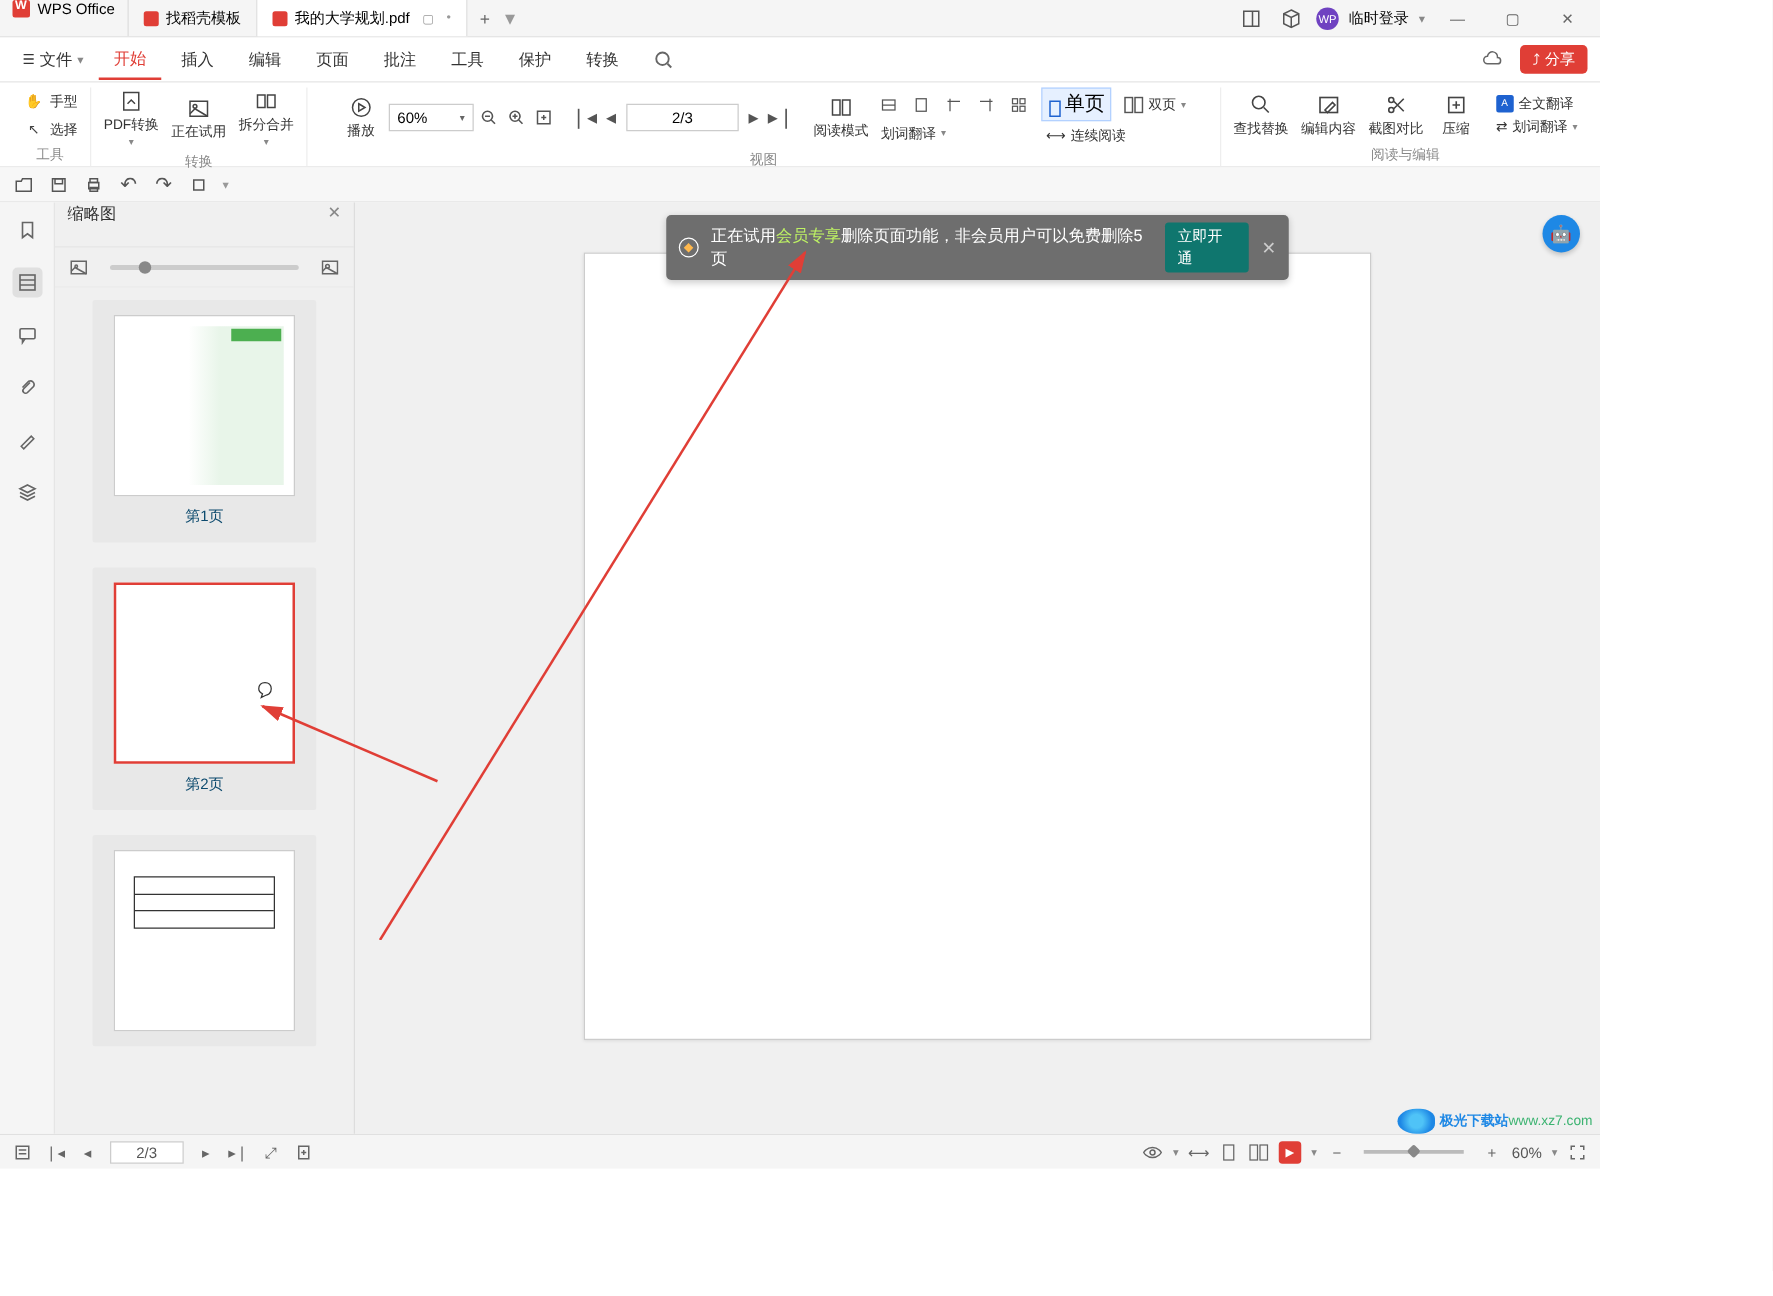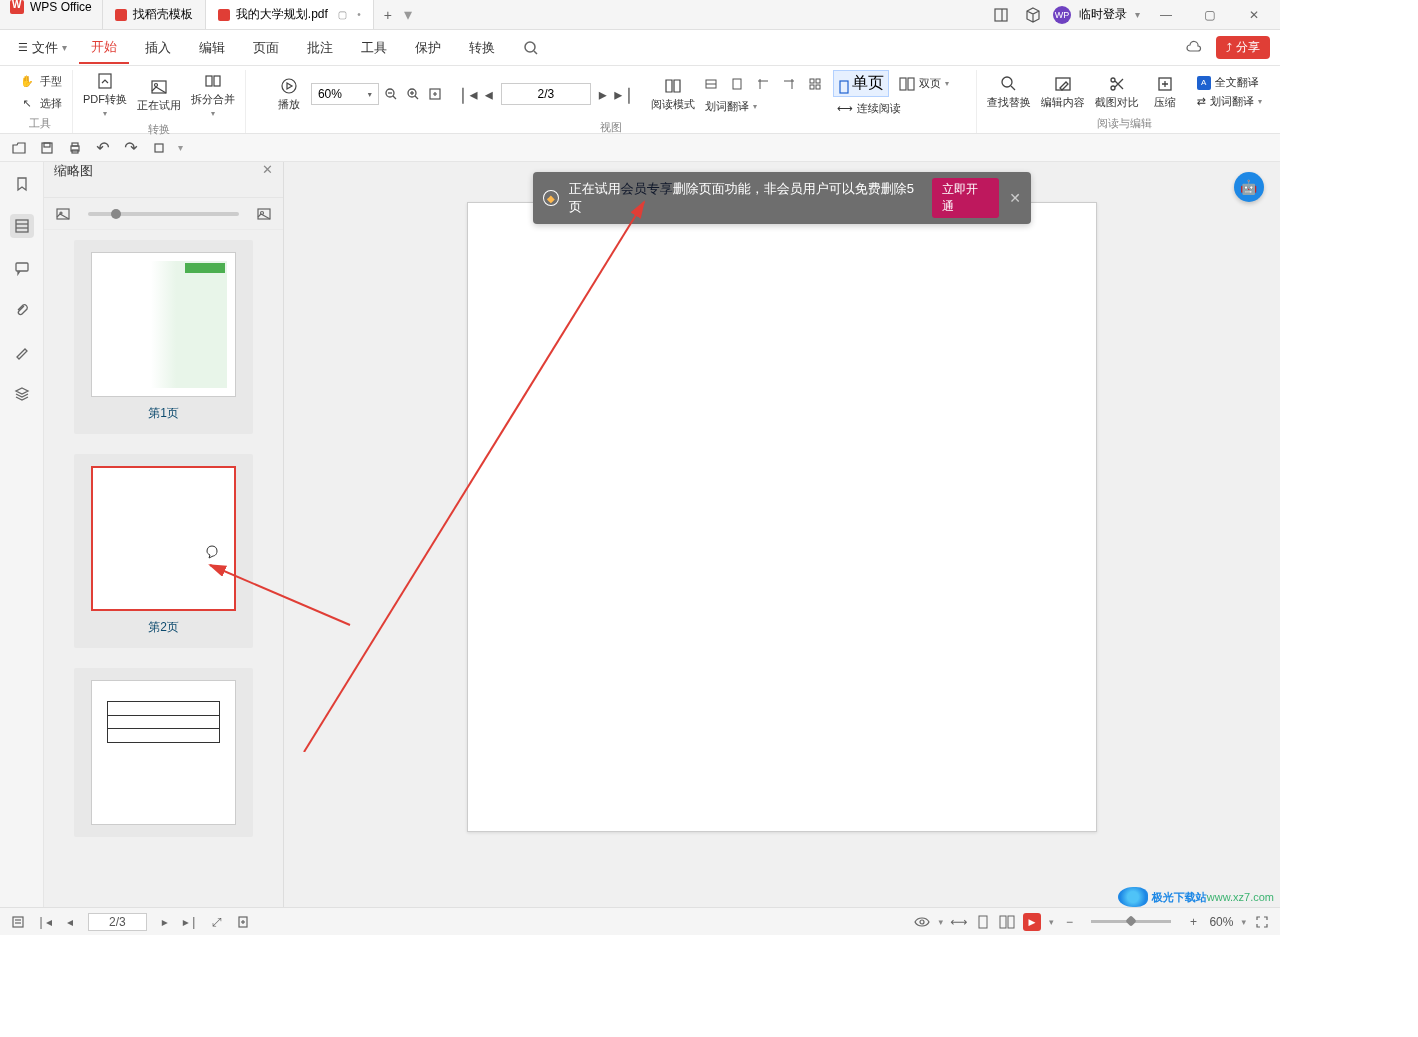--- a/index.html
+++ b/index.html
@@ -75,22 +75,22 @@
 .table-mock::before { top: 33%; }
 .table-mock::after { top: 66%; }
 
 
 .viewer { flex: 1; background: #f0f0f0; position: relative; display: flex; justify-content: center; padding: 40px 0; overflow: hidden; }
 .page-canvas { width: 630px; height: 630px; background: #fff; border: 1px solid #ccc; box-shadow: 0 1px 3px rgba(0,0,0,0.1); }
 
 
 .banner { position: absolute; top: 10px; left: 50%; transform: translateX(-50%); background: #6e6e6e; color: #fff; padding: 6px 10px; border-radius: 4px; display: flex; align-items: center; gap: 10px; font-size: 13px; box-shadow: 0 2px 6px rgba(0,0,0,0.2); }
 .banner-icon { width: 16px; height: 16px; border: 1px solid #fff; border-radius: 50%; display: flex; align-items: center; justify-content: center; font-size: 10px; color: #ffb84d; }
-.banner-orange { color: #0f172a; }
-.banner-btn { background: #be185d; color: #fff; padding: 3px 10px; border-radius: 3px; font-size: 12px; }
+.banner-orange { color: #bef264; }
+.banner-btn { background: #0f766e; color: #fff; padding: 3px 10px; border-radius: 3px; font-size: 12px; }
 .banner-close { color: #ccc; font-size: 14px; cursor: pointer; }
 
 
 .float-bot { position: absolute; right: 16px; top: 10px; width: 30px; height: 30px; background: #1e88e5; border-radius: 50%; display: flex; align-items: center; justify-content: center; color: #fff; font-size: 14px; box-shadow: 0 2px 4px rgba(0,0,0,0.2); }
 
 
 .status-bar { height: 28px; background: #f5f5f5; border-top: 1px solid #e0e0e0; display: flex; align-items: center; padding: 0 10px; gap: 10px; font-size: 12px; color: #555; }
 .status-page { border: 1px solid #ccc; padding: 1px 20px; background: #fff; }
 .status-right { margin-left: auto; display: flex; align-items: center; gap: 8px; }
 .play-btn-red { width: 18px; height: 18px; background: #e03e36; border-radius: 3px; display: flex; align-items: center; justify-content: center; color: #fff; font-size: 9px; }

